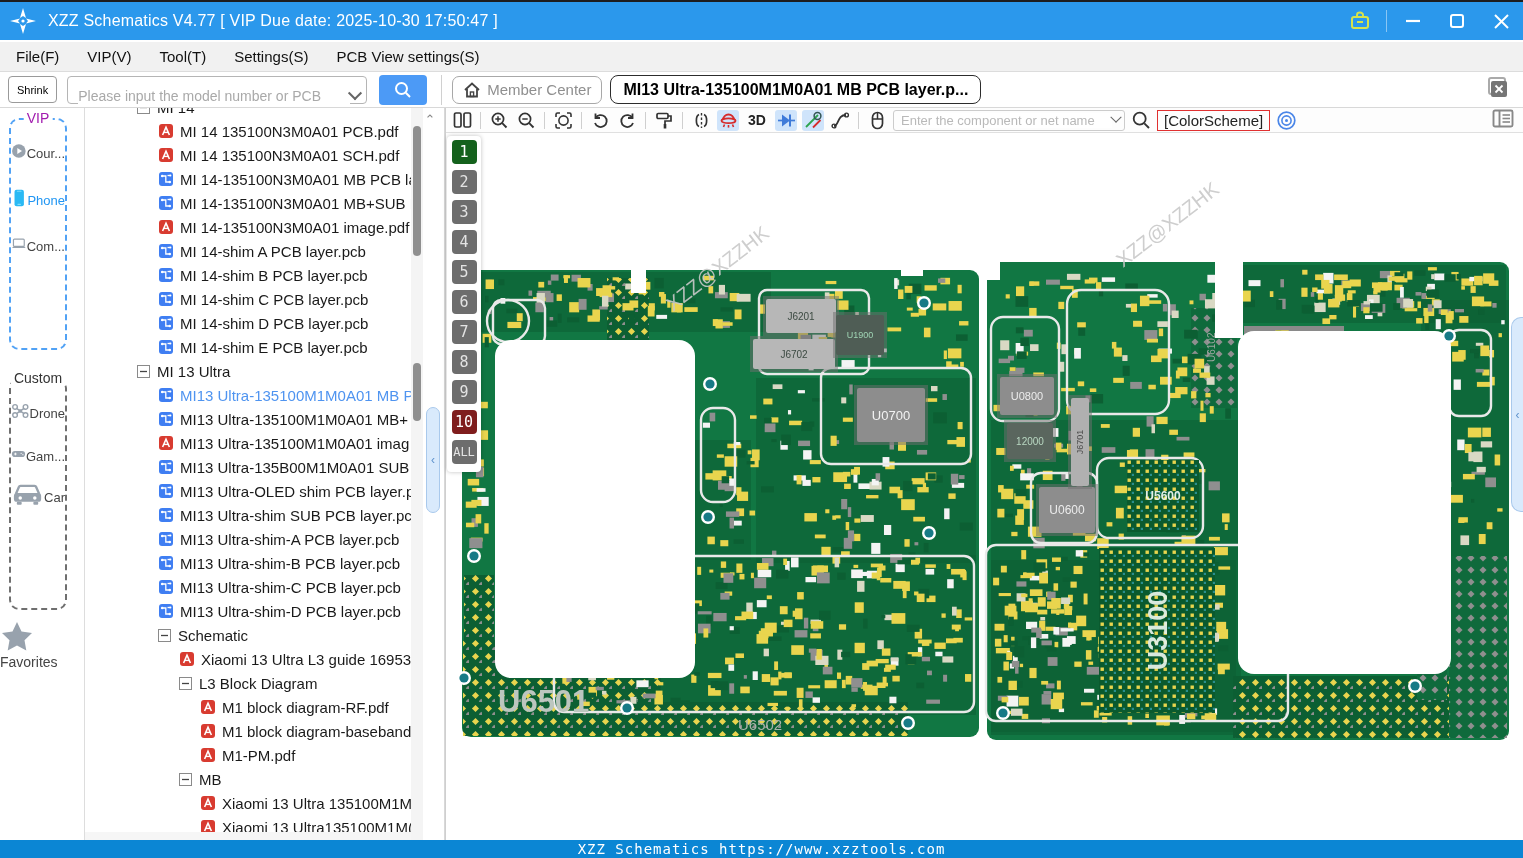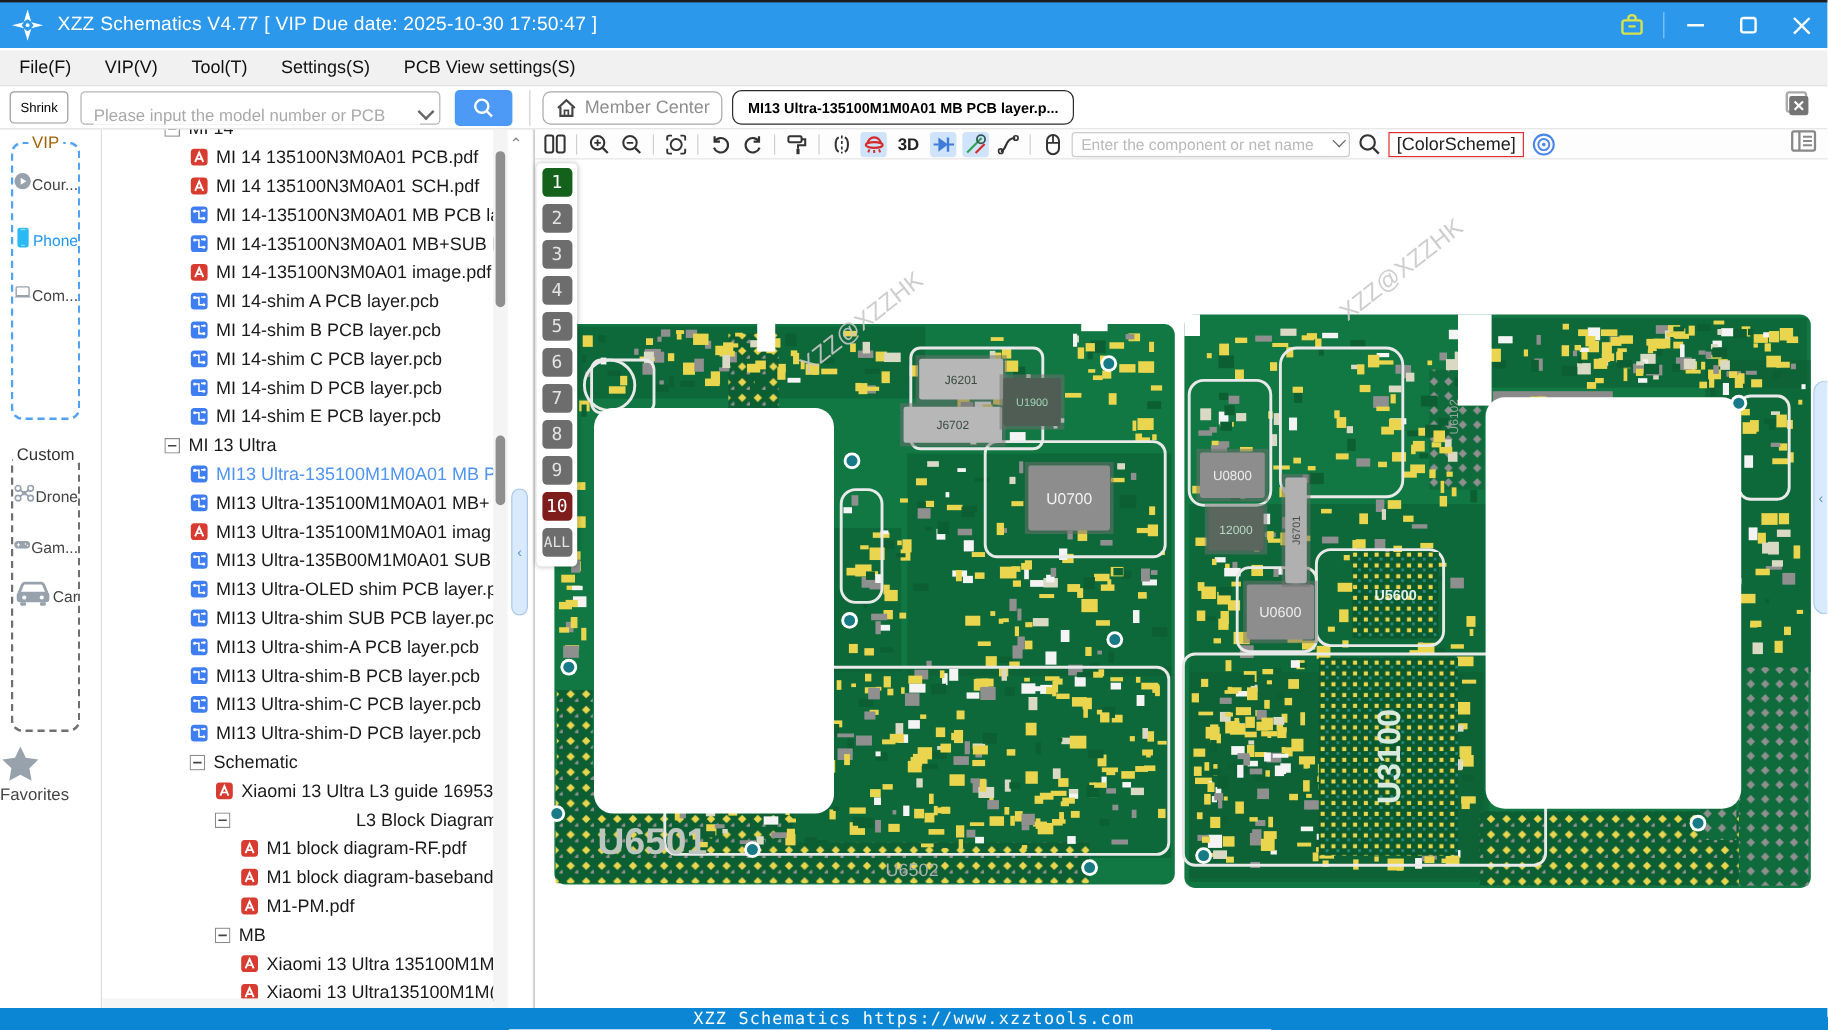--- a/index.html
+++ b/index.html
@@ -21,31 +21,31 @@
   
   .topbar { position:absolute; left:0; top:72px; width:1523px; height:36px; background:#fff; border-bottom:1px solid #d8d8d8; display:flex; align-items:center; }
   .shrink-btn { margin-left:8px; height:27px; padding:0 8px; border:1px solid #9a9a9a; border-radius:4px; background:#fff; font-size:11px; display:flex; align-items:center; cursor:pointer; }
   .model-search { margin-left:10px; width:300px; height:28px; border:1px solid #b5b5b5; border-radius:4px; display:flex; align-items:center; padding:12px 6px 0 10px; }
   .model-search input { flex:1; border:none; outline:none; font-size:14px; color:#333; font-family:"Liberation Sans",sans-serif; }
   .model-search input::placeholder { color:#a9a9a9; }
   .chev { width:10px; height:10px; border-right:2px solid #666; border-bottom:2px solid #666; transform:rotate(45deg) translate(-2px,-2px); }
   .search-btn { margin-left:12px; width:48px; height:30px; background:#4c9af6; border-radius:4px; display:flex; align-items:center; justify-content:center; cursor:pointer; }
   .tb-divider { width:1px; height:30px; background:#d0d0d0; margin:0 10px 0 14px; }
   .member-btn { height:28px; border:1px solid #a8a8a8; border-radius:7px; display:flex; align-items:center; padding:0 10px; color:#8f8f8f; font-size:15px; gap:6px; cursor:pointer; background:#fff; }
-  .doc-tab { margin-left:8px; height:29px; border:1.5px solid #2c2c2c; border-radius:8px; display:flex; align-items:center; padding:12px 12px; font-size:12px; font-weight:bold; color:#000; background:#fff; cursor:pointer; }
+  .doc-tab { margin-left:8px; height:29px; border:1.5px solid #2c2c2c; border-radius:8px; display:flex; align-items:center; padding:12px 12px; font-size:16px; font-weight:bold; color:#000; background:#fff; cursor:pointer; }
   .closeall { margin-left:auto; margin-right:14px; cursor:pointer; }
 
   
   .main { position:absolute; left:0; top:108px; width:1523px; height:732px; }
   .sidebar { position:absolute; left:0; top:0; width:85px; height:732px; background:#fff; border-right:1px solid #ddd; }
   .side-group { position:absolute; left:9px; width:58px; border-radius:10px; }
   .side-group.vip { top:10px; height:232px; border:2px dashed #51a2f5; }
   .side-group.custom { top:270px; height:232px; border:2px dashed #6f6f6f; }
   .group-label { position:absolute; top:-10px; left:50%; transform:translateX(-50%); background:#fff; padding:0 3px; font-size:14px; }
-  .vip .group-label { color:#a16207; }
+  .vip .group-label { color:#a21caf; }
   .custom .group-label { color:#333; }
   .side-item { width:100%; display:flex; align-items:center; margin-top:16px; cursor:pointer; }
   .side-item .lbl { font-size:13px; color:#444; margin-top:4px; white-space:nowrap; }
   .side-item .lbl.blue { color:#2196f3; }
   .fav-item { position:absolute; left:0; top:512px; width:85px; display:flex; flex-direction:column; align-items:flex-start; cursor:pointer; }
   .fav-item .lbl { font-size:14px; color:#444; margin-top:2px; }
 
   
   .treepanel { position:absolute; left:85px; top:0; width:360px; height:732px; background:#fff; border-right:1px solid #d8d8d8; overflow:hidden; }
   .tree-inner { position:absolute; left:0; top:-13px; width:330px; }
@@ -526,21 +526,21 @@
           <div class="tree-row" style="padding-left: 94px;">
             <span class="ico">
               <svg width="16" height="16" viewBox="0 0 16 16">
                 <rect x="1" y="1" width="14" height="14" rx="3" fill="#d83b30"></rect>
                 <path d="M4.6 12 L8 4.2 L11.4 12" stroke="#fff" stroke-width="1.6" fill="none"></path>
                 <line x1="5.9" y1="9.4" x2="10.1" y2="9.4" stroke="#fff" stroke-width="1.4"></line>
               </svg>
             </span>
             <span class="t-label">Xiaomi 13 Ultra L3 guide 16953</span>
           </div>
-          <div class="tree-row" style="padding-left: 94px; justify-content: space-between;">
+          <div class="tree-row" style="padding-left: 94px;">
             <span class="exp">
               <svg width="13" height="13" viewBox="0 0 13 13">
                 <rect x="0.5" y="0.5" width="12" height="12" fill="#fff" stroke="#8a8a8a"></rect>
                 <line x1="3" y1="6.5" x2="10" y2="6.5" stroke="#444" stroke-width="1.3"></line>
               </svg>
             </span>
             <span class="t-label">L3 Block Diagram</span>
           </div>
           <div class="tree-row" style="padding-left: 115px;">
             <span class="ico">

